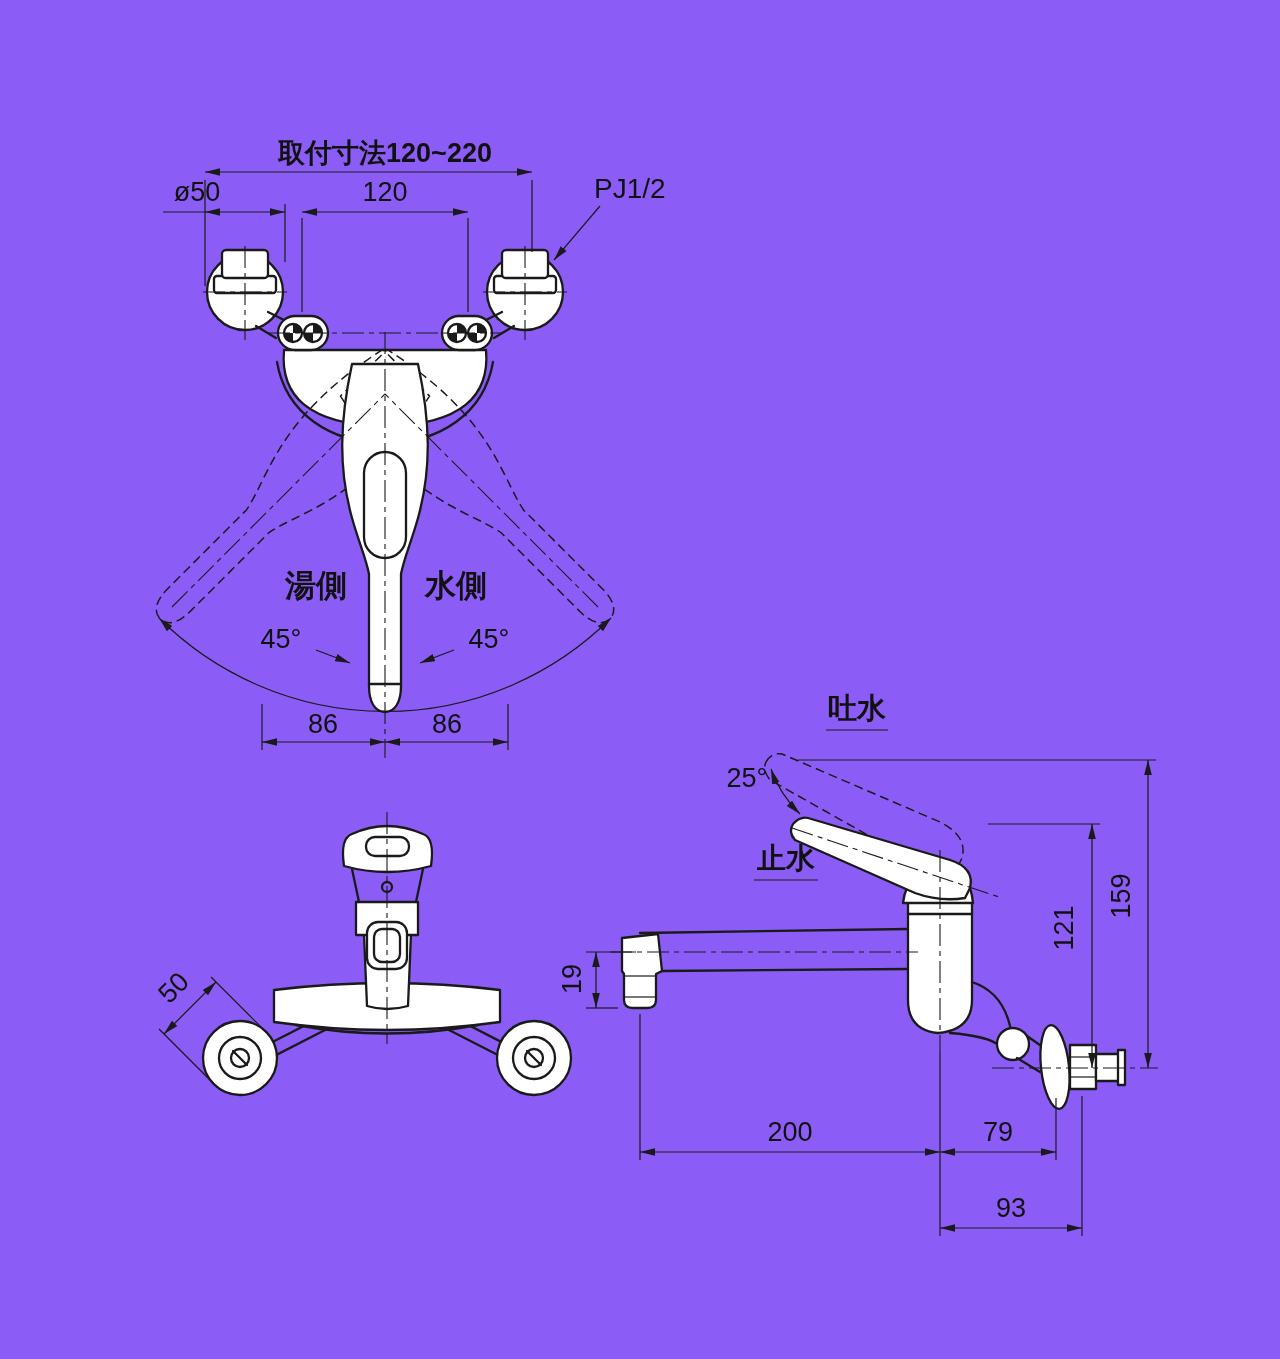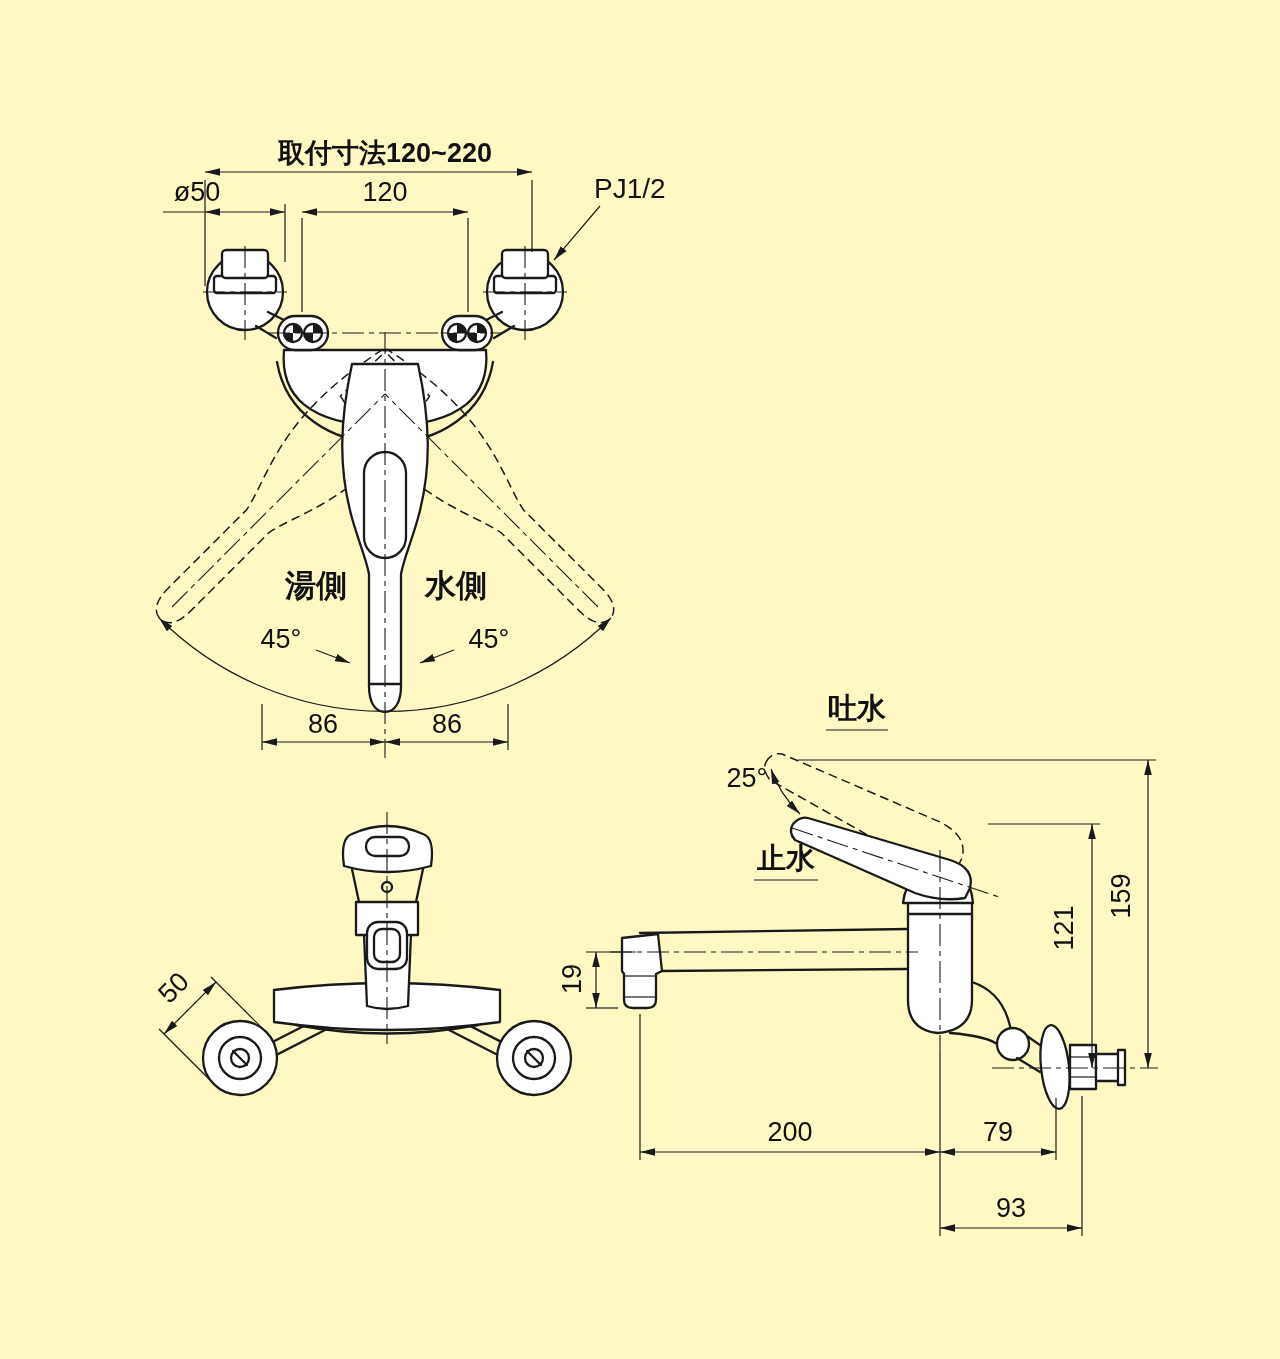--- a/index.html
+++ b/index.html
@@ -1,16 +1,16 @@
 <!DOCTYPE html>
 <html><head>
 <meta charset="utf-8">
 <style>
   html,body { margin:0; padding:0; background:#ffffff; }
-  .page { width:1280px; height:1359px; background:#fef9c3; position:relative; overflow:hidden; }
+  .page { width:1280px; height:1359px; background:#8b5cf6; position:relative; overflow:hidden; }
   svg { display:block; }
   .obj  { stroke:#1a1a1a; stroke-width:2.3; fill:none; stroke-linecap:round; stroke-linejoin:round; }
   .objf { stroke:#1a1a1a; stroke-width:2.3; fill:#ffffff; stroke-linecap:round; stroke-linejoin:round; }
   .thin { stroke:#1a1a1a; stroke-width:1.2; fill:none; }
   .dim  { stroke:#1a1a1a; stroke-width:1.2; fill:none; }
   .cl   { stroke:#1a1a1a; stroke-width:1.1; fill:none; stroke-dasharray:22 5 5 5; }
   .ph   { stroke:#1a1a1a; stroke-width:1.5; fill:none; stroke-dasharray:9 5; }
   .qf   { fill:#1a1a1a; stroke:none; }
   text  { fill:#111111; font-family:"Liberation Sans","DejaVu Sans",sans-serif; }
   .t27  { font-size:27px; }

